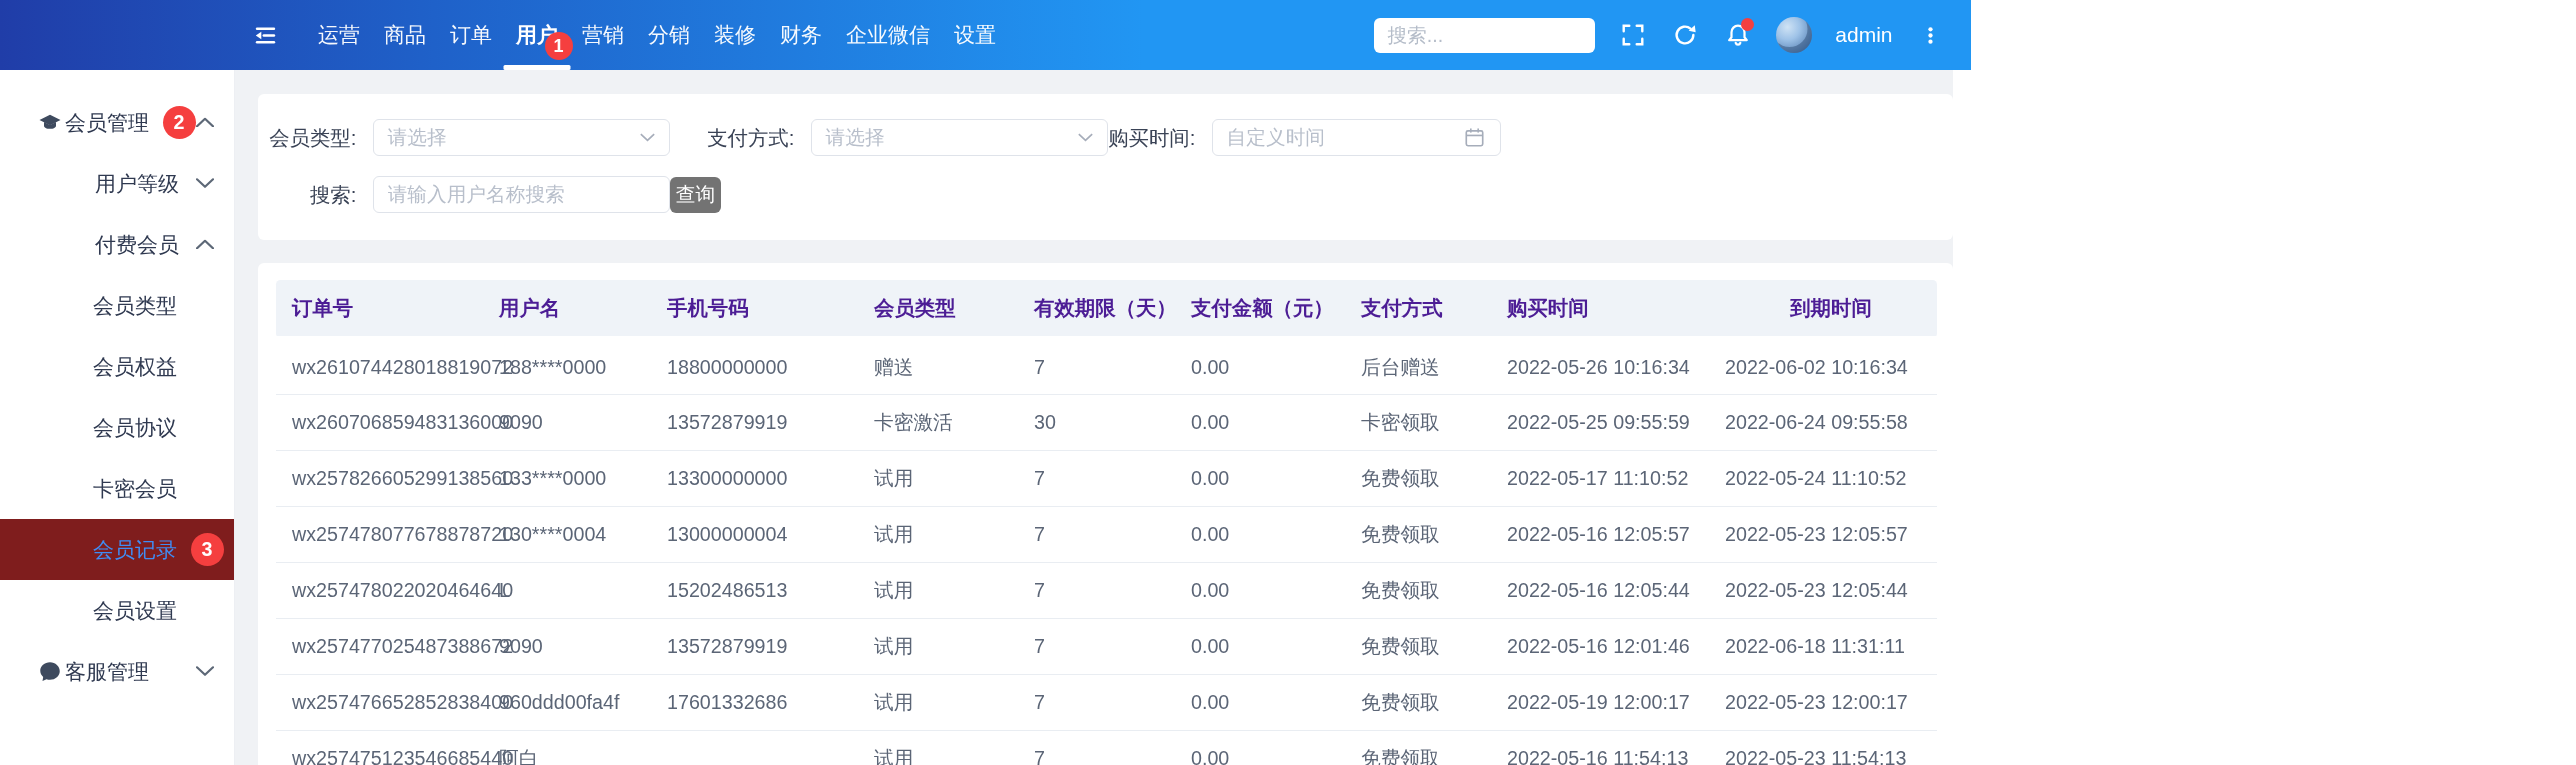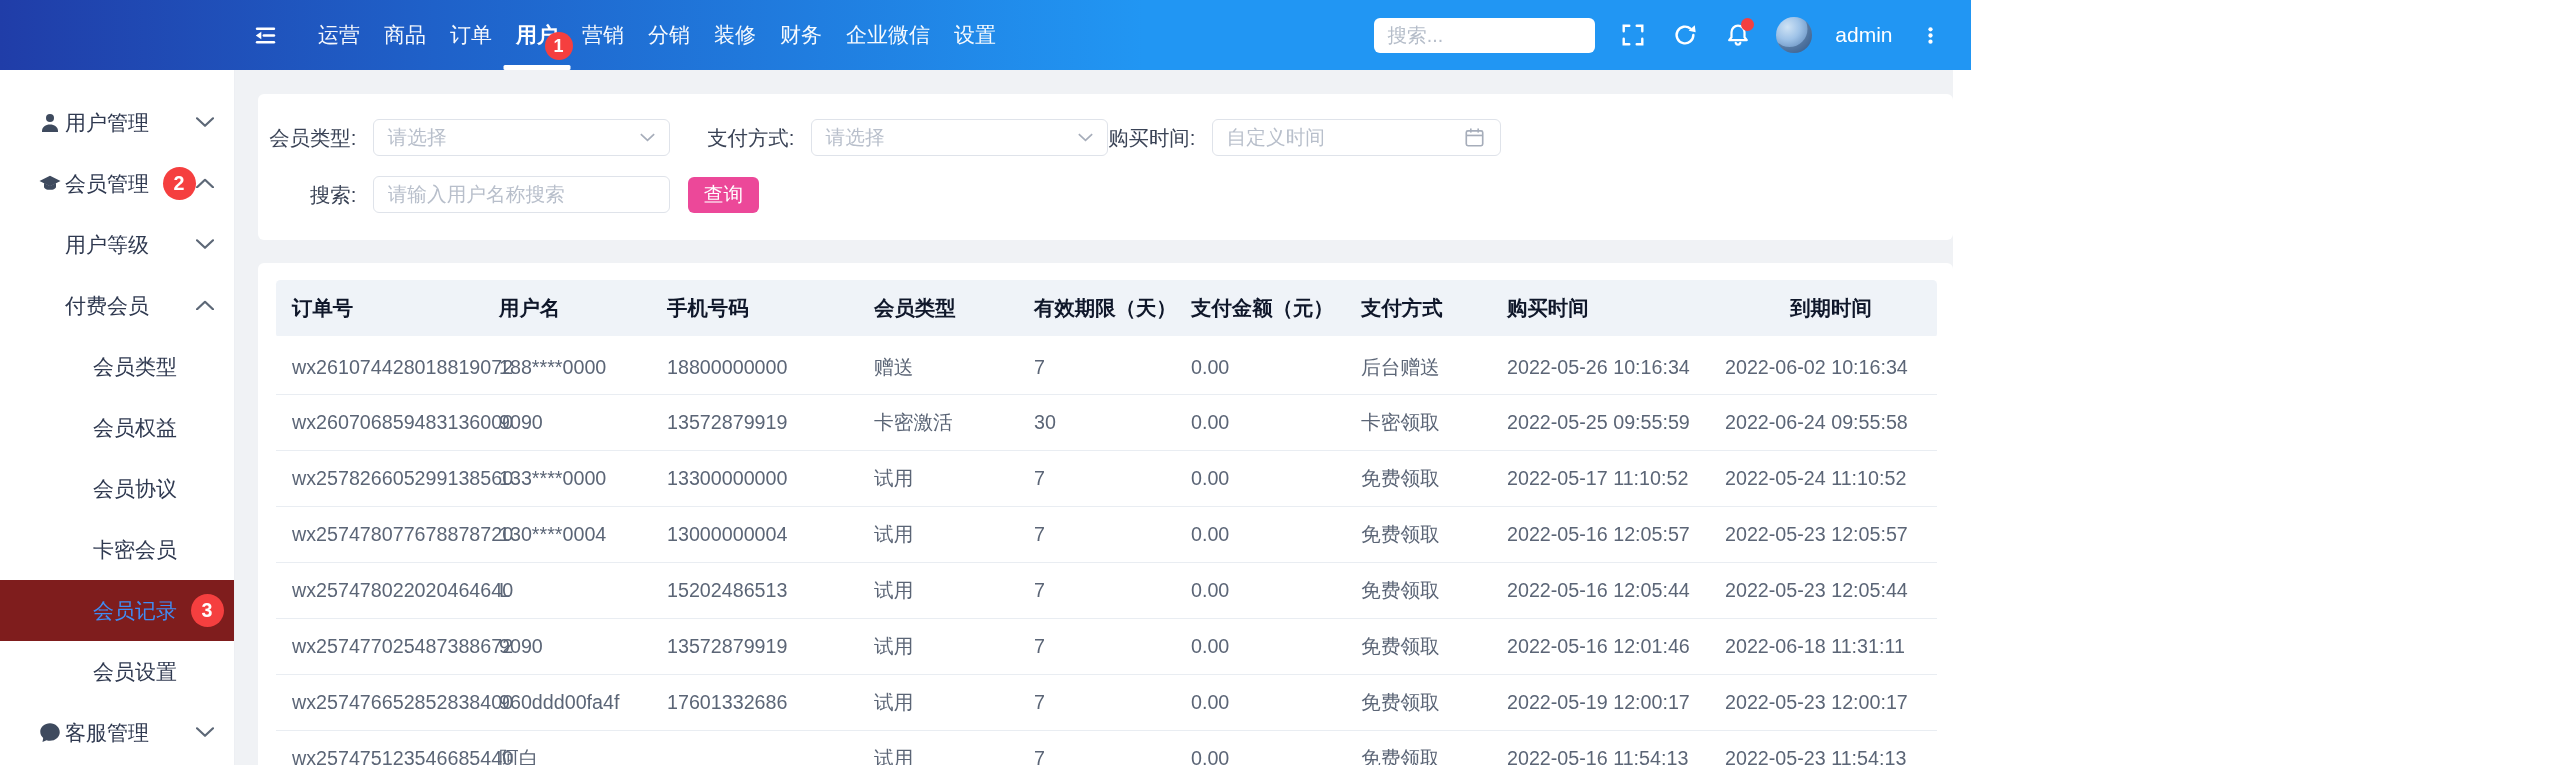--- a/index.html
+++ b/index.html
@@ -53,21 +53,21 @@
   .sidebar{
     position:absolute; left:0; top:70px; width:235px; height:695px;
     background:#fff; border-right:0.8px solid #edeff3; padding-top:22px;
   }
   .side-item{
     position:relative; height:61px; display:flex; align-items:center;
     font-size:21px; color:#2f3950; cursor:pointer;
   }
   .side-item .s-icon{ position:absolute; left:38px; width:24px; height:24px; color:#3e4a5e; }
   .side-item.level0{ padding-left:65px; }
-  .side-item.level1{ padding-left:65px; }
+  .side-item.level1{ padding-left:95px; }
   .side-item.level2{ padding-left:93px; }
   .side-item.active{ background:#7f1d1d; color:#3f8df5; }
   .side-chevron{ position:absolute; right:18px; width:19.7px; height:12px; color:#5d6877; display:flex; }
   .side-badge{
     margin-left:13.6px; width:33px; height:33px; border-radius:50%;
     background:#f53f3f; color:#fff; font-size:19.7px; font-weight:700;
     display:flex; align-items:center; justify-content:center; flex:0 0 auto;
   }
 
   
@@ -89,32 +89,32 @@
   }
   .sel{ width:297px; } .datebox{ width:289px; }
   .ph{ color:#b8bfcb; }
   .sel-chevron,.cal-icon{ display:flex; color:#a6adba; }
   .inp{
     width:297px; height:37px; border:0.8px solid #dfe3ea; border-radius:6px;
     padding:0 13.6px; font-size:19.7px; color:#333; outline:none;
   }
   .inp::placeholder{ color:#b8bfcb; }
   .btn-query{
-    margin-left:18px; width:71px; height:36px; border:none; border-radius:6px;
-    background:#ec4899; color:#fff; font-size:19.7px; cursor:pointer;
+    width:51px; height:36px; border:none; border-radius:6px;
+    background:#737373; color:#fff; font-size:19.7px; cursor:pointer;
     font-family:inherit;
   }
 
   
   .table-card{ left:23px; top:193px; width:1695px; height:575px; padding:17.4px 18px 0; }
   table{ width:1659px; border-collapse:collapse; table-layout:fixed; }
   thead{ border-bottom:4.5px solid #fff; }
   thead th{
     height:58px; background:#eff3f8; font-size:20.4px; font-weight:700;
-    color:#0f172a; text-align:left; padding:0 0 0 16px; white-space:nowrap;
+    color:#4c1d95; text-align:left; padding:0 0 0 16px; white-space:nowrap;
   }
   thead th:first-child{ border-radius:4.5px 0 0 4.5px; }
   thead th:last-child{ border-radius:0 4.5px 4.5px 0;text-align:center; }
   tbody td{
     height:56px; font-size:19.7px; color:#5b6576; padding:0 0 0 16px;
     border-bottom:0.8px solid #e9edf2; white-space:nowrap;
   }
 </style>
 </head>
 <body>
@@ -194,32 +194,20 @@
       <svg viewBox="0 0 28 28" width="23" height="23" fill="#fff">
           <circle cx="14" cy="6.5" r="2.6"></circle>
           <circle cx="14" cy="14" r="2.6"></circle>
           <circle cx="14" cy="21.5" r="2.6"></circle>
         </svg>
     </span>
   </div>
 </header>
 
 <aside class="sidebar" id="sideMenu">
-    <div class="side-item level0">
-      <span class="s-icon"><svg viewBox="0 0 24 24" width="24" height="24" fill="currentColor">
-          <circle cx="12" cy="7" r="4"></circle>
-          <path d="M4 20c0-4 3.6-6.5 8-6.5s8 2.5 8 6.5v1H4z"></path>
-        </svg></span>
-      <span>用户管理</span>
-      <span class="side-chevron">
-        <svg viewBox="0 0 18 10" width="18" height="10.6" fill="none" stroke="currentColor" stroke-width="2.2" stroke-linecap="round" stroke-linejoin="round">
-          <polyline points="1,1 9,8.5 17,1"></polyline>
-        </svg>
-      </span>
-    </div>
     <div class="side-item level0">
       <span class="s-icon"><svg viewBox="0 0 32 32" width="24" height="24" fill="currentColor">
           <path d="M16 5 30 12 16 19 2 12z"></path>
           <path d="M8 14.5v5c0 2.4 3.6 4.3 8 4.3s8-1.9 8-4.3v-5l-8 4z"></path>
         </svg></span>
       <span>会员管理</span>
       <span class="side-badge">2</span>
       <span class="side-chevron">
         <svg viewBox="0 0 18 10" width="18" height="10.6" fill="none" stroke="currentColor" stroke-width="2.2" stroke-linecap="round" stroke-linejoin="round">
           <polyline points="1,9 9,1.5 17,9"></polyline>

